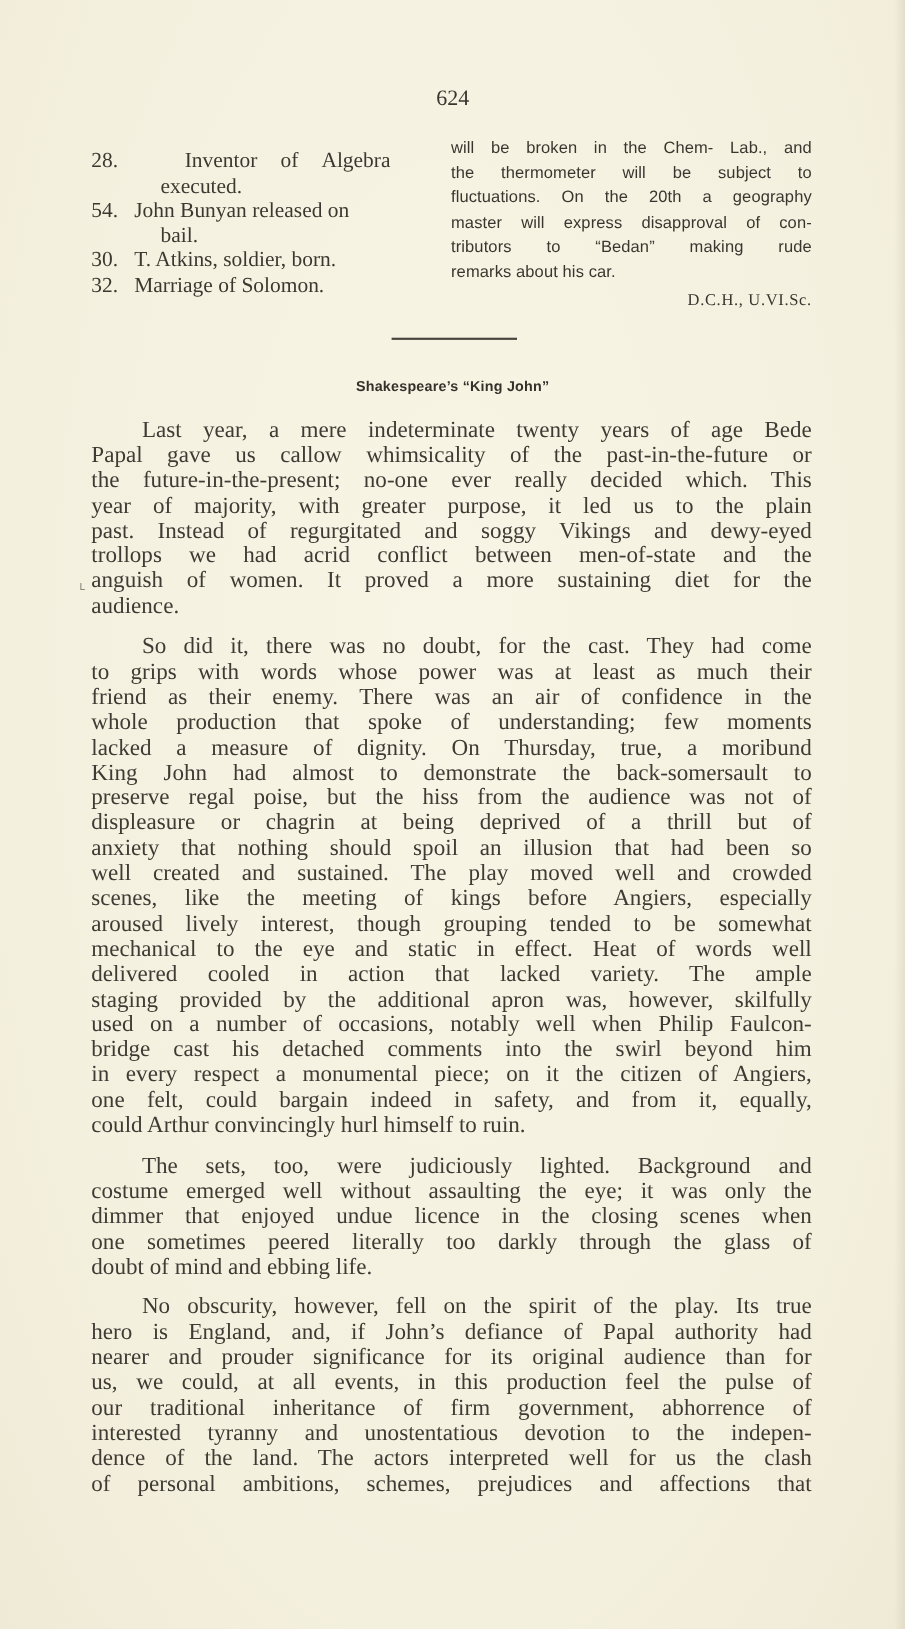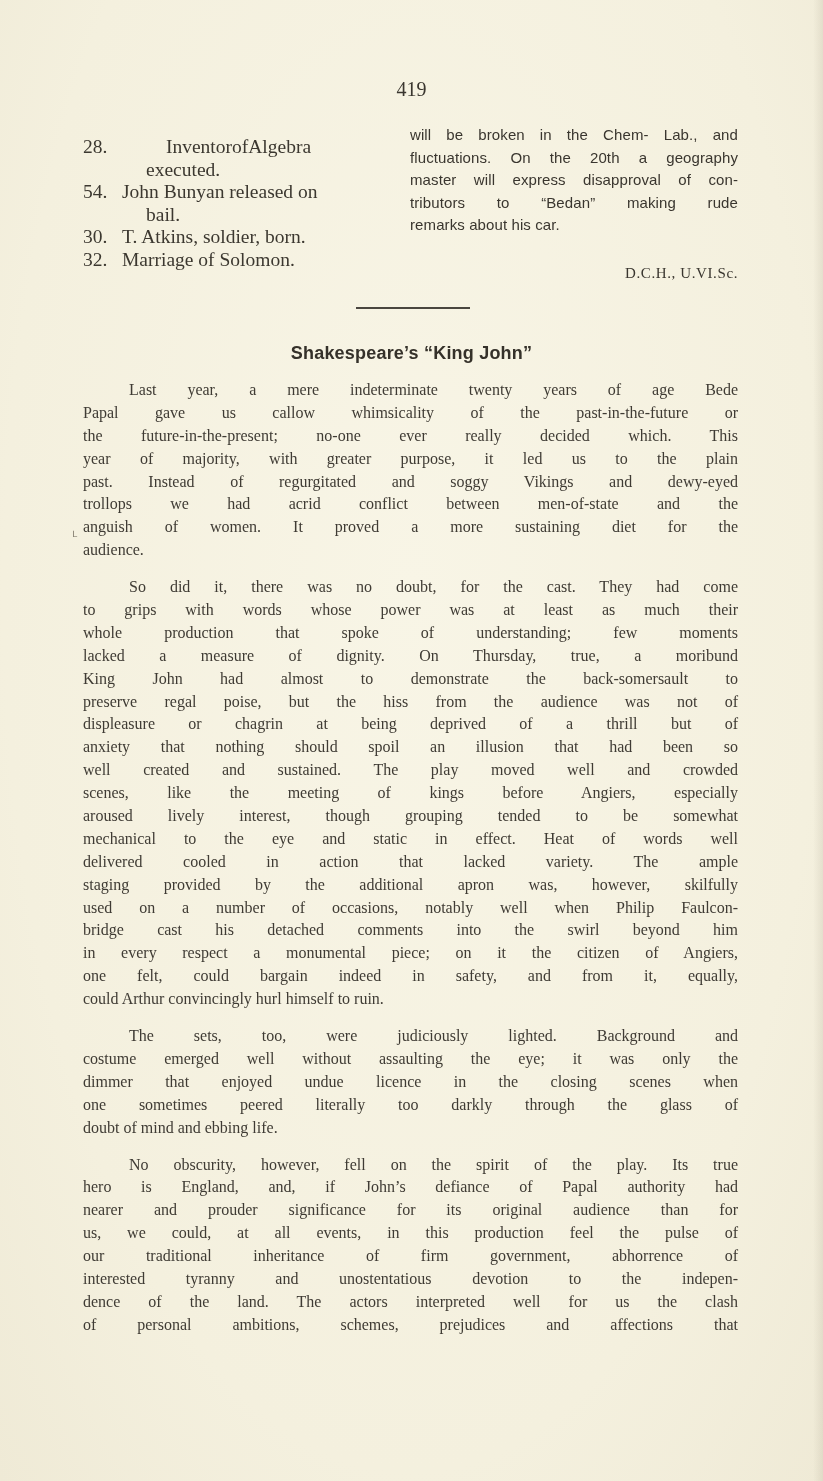--- a/index.html
+++ b/index.html
@@ -53,21 +53,22 @@
       position: absolute;
       left: 0; top: 0;
     }
     .entry .txt {
       display: block;
       text-align: justify;
       text-align-last: left;
     }
     .entry .line1 {
       display: flex;
-      justify-content: center;
+      justify-content: flex-end;
+      gap: 21px;
     }
     .entry .cont {
       padding-left: 24px;
     }
     .right-col {
       position: absolute;
       left: 410px;
       top: 124px;
       width: 328px;
       font-family: "Liberation Sans", "DejaVu Sans", sans-serif;
@@ -106,30 +107,30 @@
       height: 2px;
       background: #4a463f;
     }
     .article-title {
       position: absolute;
       top: 343px;
       left: 0; width: 823px;
       text-align: center;
       font-family: "Liberation Sans", "DejaVu Sans", sans-serif;
       font-weight: bold;
-      font-size: 18px;
+      font-size: 13px;
       color: #35312a;
       letter-spacing: 0.2px;
     }
     .body-text {
       position: absolute;
       left: 83px;
       top: 379px;
       width: 655px;
-      font-size: 16px;
+      font-size: 21px;
       line-height: 22.9px;
       color: #3f3b34;
     }
     .para {
       margin: 0 0 14px 0;
     }
     .para .ln {
       display: block;
       white-space: nowrap;
       text-align: justify;
@@ -149,21 +150,21 @@
       font-size: 10px;
       color: #6c6658;
     }
   </style>
 </head>
 <body>
 
 <div class="page">
   <div class="edge-right"></div>
 
-  <div class="page-number">419</div>
+  <div class="page-number">624</div>
 
   <div class="left-col">
     <div class="entry">
       <span class="num">28.</span>
       <span class="line1">
         <span>Inventor</span>
           <span>of</span>
           <span>Algebra</span>
       </span>
       <span class="txt cont">executed.</span>
@@ -178,20 +179,21 @@
       <span class="txt">T. Atkins, soldier, born.</span>
     </div>
     <div class="entry">
       <span class="num">32.</span>
       <span class="txt">Marriage of Solomon.</span>
     </div>
   </div>
 
   <div class="right-col">
     <span class="rline">will be broken in the Chem- Lab., and</span>
+    <span class="rline">the thermometer will be subject to</span>
     <span class="rline">fluctuations. On the 20th a geography</span>
     <span class="rline">master will express disapproval of con-</span>
     <span class="rline">tributors to “Bedan” making rude</span>
     <span class="rline last">remarks about his car.</span>
   </div>
 
   <div class="signature">D.C.H., U.VI.Sc.</div>
 
   <div class="divider"></div>
 
@@ -206,20 +208,21 @@
         <span class="ln">the future-in-the-present; no-one ever really decided which. This</span>
         <span class="ln">year of majority, with greater purpose, it led us to the plain</span>
         <span class="ln">past. Instead of regurgitated and soggy Vikings and dewy-eyed</span>
         <span class="ln">trollops we had acrid conflict between men-of-state and the</span>
         <span class="ln">anguish of women. It proved a more sustaining diet for the</span>
         <span class="ln last">audience.</span>
       </div>
       <div class="para">
         <span class="ln indent">So did it, there was no doubt, for the cast. They had come</span>
         <span class="ln">to grips with words whose power was at least as much their</span>
+        <span class="ln">friend as their enemy. There was an air of confidence in the</span>
         <span class="ln">whole production that spoke of understanding; few moments</span>
         <span class="ln">lacked a measure of dignity. On Thursday, true, a moribund</span>
         <span class="ln">King John had almost to demonstrate the back-somersault to</span>
         <span class="ln">preserve regal poise, but the hiss from the audience was not of</span>
         <span class="ln">displeasure or chagrin at being deprived of a thrill but of</span>
         <span class="ln">anxiety that nothing should spoil an illusion that had been so</span>
         <span class="ln">well created and sustained. The play moved well and crowded</span>
         <span class="ln">scenes, like the meeting of kings before Angiers, especially</span>
         <span class="ln">aroused lively interest, though grouping tended to be somewhat</span>
         <span class="ln">mechanical to the eye and static in effect. Heat of words well</span>

